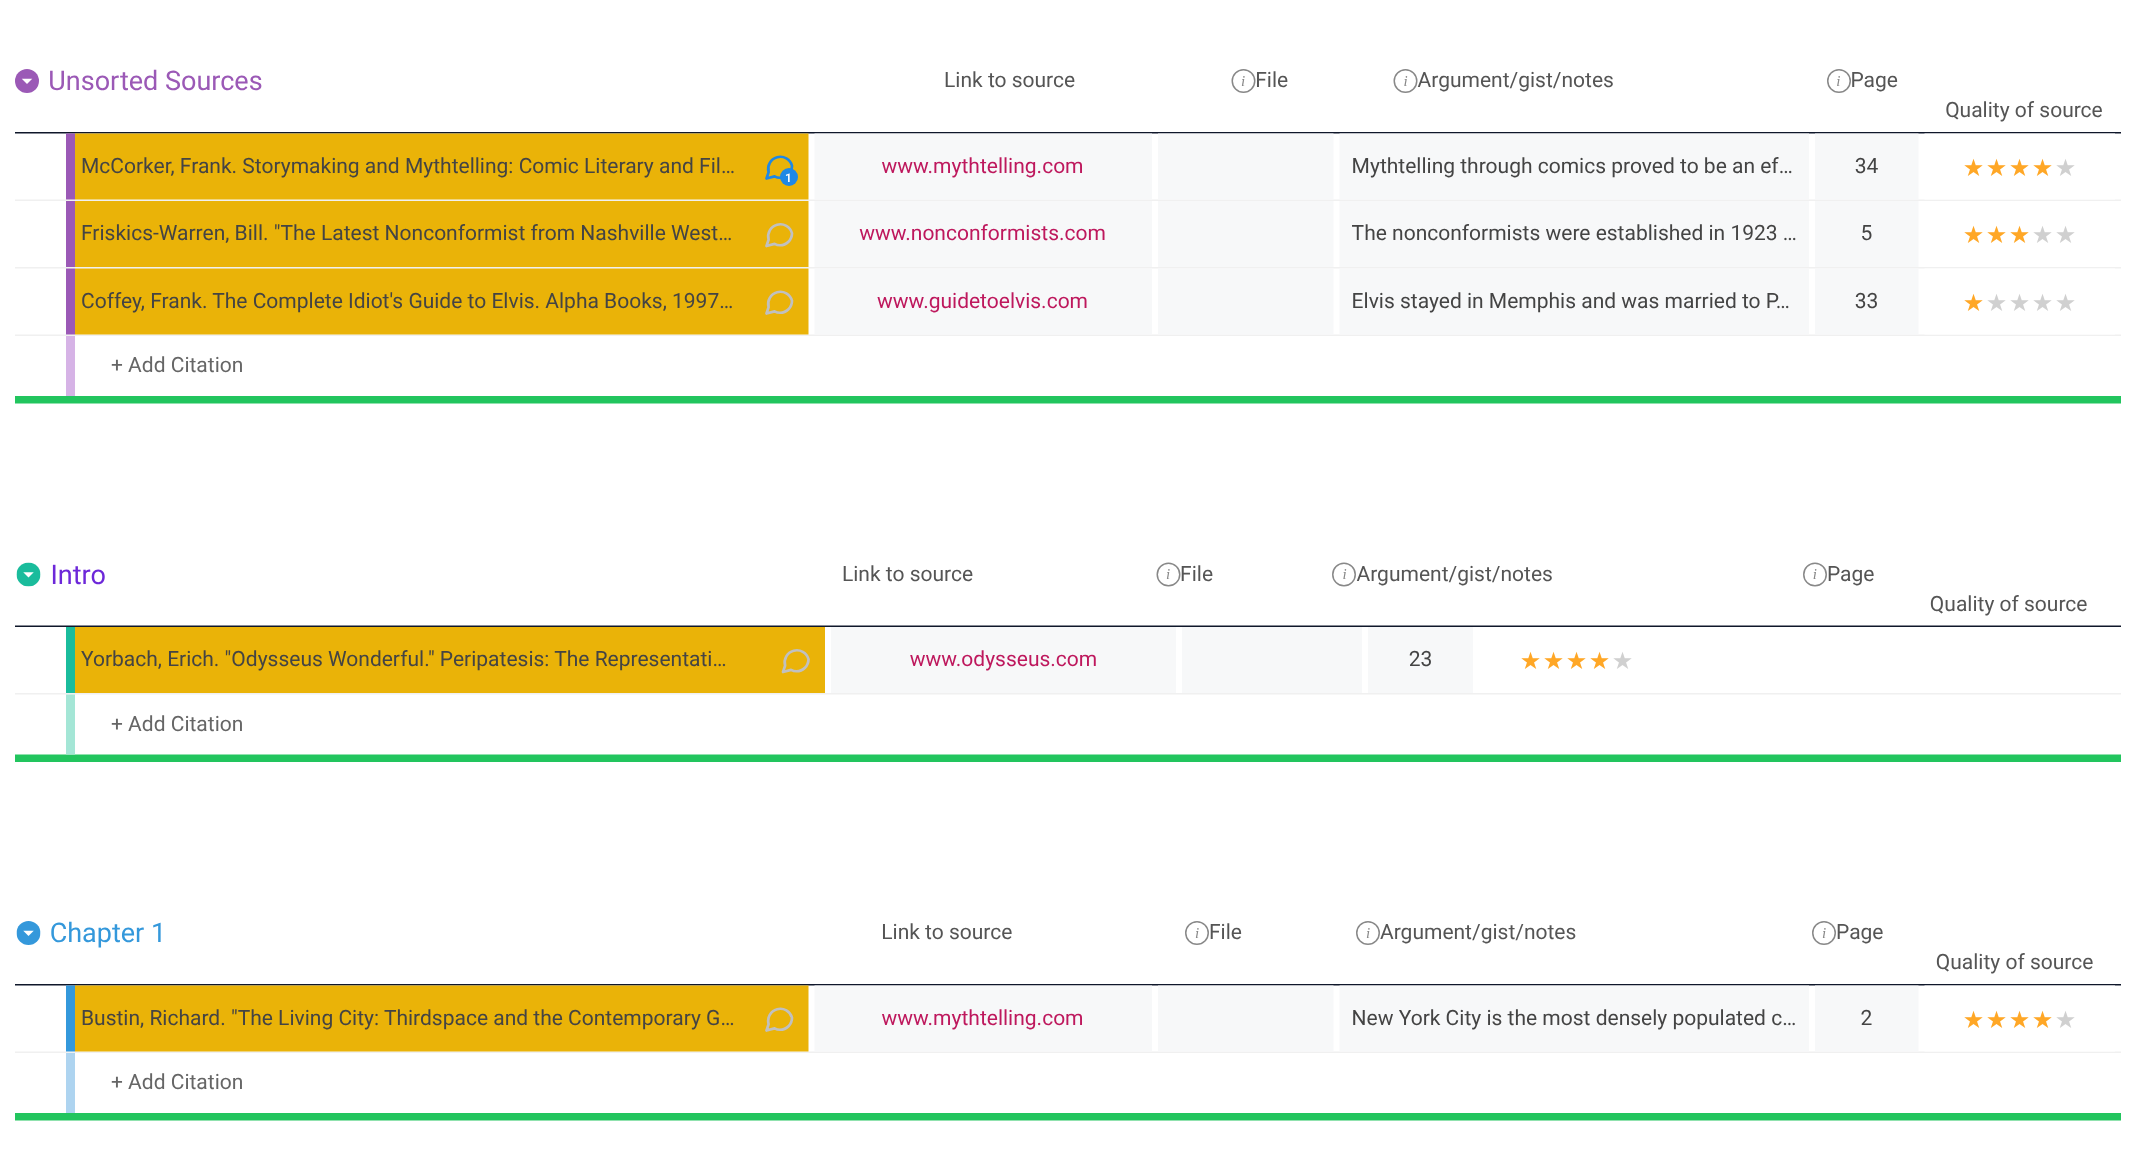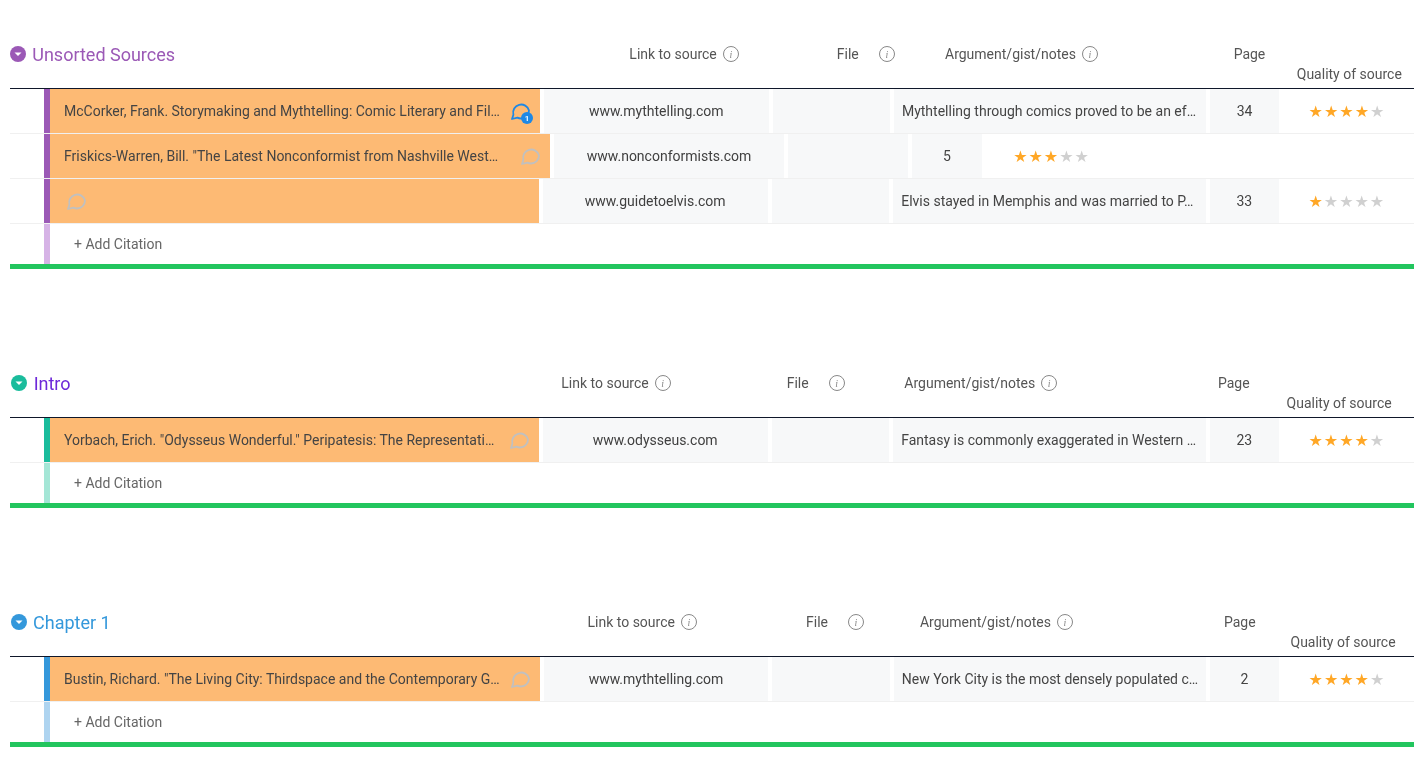--- a/index.html
+++ b/index.html
@@ -28,21 +28,21 @@
     font-size: 18px;
     font-weight: 400;
     flex-shrink: 0;
     margin-right: auto;
   }
   .hdr {
     color: #555;
     font-size: 14px;
     display: flex;
     align-items: center;
-    justify-content: flex-start;
+    justify-content: space-between;
     gap: 6px;
     white-space: nowrap;
   }
   .hdr-link { width: 230px; }
   .hdr-file { width: 120px; gap: 20px; }
   .hdr-arg  { width: 320px; }
   .hdr-page { width: 70px; }
   .hdr-quality { width: 130px; margin-top: 40px; }
   .info-icon {
     width: 16px; height: 16px;
@@ -70,23 +70,23 @@
     padding: 10px 8px;
     margin-right: 4px;
     background: #f7f8f9;
     overflow: hidden;
     white-space: nowrap;
     text-overflow: ellipsis;
     color: #444;
   }
   .cell.citation {
     width: 500px;
-    background: #fdba74;
+    background: #eab308;
     justify-content: space-between;
-    padding-left: 14px;
+    padding-left: 4px;
     overflow: visible;
   }
   .citation-text {
     overflow: hidden;
     white-space: nowrap;
     text-overflow: ellipsis;
     flex: 1;
     margin-right: 8px;
   }
   .comment-icon {
@@ -100,21 +100,21 @@
     position: absolute;
     bottom: -1px; right: -1px;
     width: 12px; height: 12px;
     background: #1e88e5;
     border-radius: 50%;
     color: #fff;
     font-size: 8px;
     display: flex; align-items: center; justify-content: center;
     font-weight: 600;
   }
-  .cell.link { width: 230px; justify-content: center; color: #404040; cursor: pointer; }
+  .cell.link { width: 230px; justify-content: center; color: #be185d; cursor: pointer; }
   .cell.file { width: 120px; }
   .cell.arg  { width: 320px; }
   .cell.page { width: 70px; justify-content: center; }
   .cell.quality { width: 130px; justify-content: center; background:#fff; }
   .stars { display: flex; gap: 1px; }
   .star { color: #d0d0d0; font-size: 16px; }
   .star.on { color: #ffa726; }
   .add-row {
     display: flex;
     align-items: stretch;
@@ -194,35 +194,37 @@
         <div class="cell citation">
           <span class="citation-text">Friskics-Warren, Bill. "The Latest Nonconformist from Nashville West…</span>
           <span class="comment-icon">
             <svg width="24" height="24" viewBox="0 0 24 24" fill="none">
               <path d="M21 11.5a8 8 0 0 1-8 8c-1.3 0-2.5-.3-3.6-.9L4 20l1.4-4.3A8 8 0 1 1 21 11.5Z" stroke="#c0c0c0" stroke-width="1.8" stroke-linecap="round" stroke-linejoin="round"></path>
             </svg>
           </span>
         </div>
         <div class="cell link">www.nonconformists.com</div>
         <div class="cell file"></div>
+        <div class="cell arg">The nonconformists were established in 1923 …</div>
         <div class="cell page">5</div>
         <div class="cell quality">
           <span class="stars">
             <span class="star on">★</span>
             <span class="star on">★</span>
             <span class="star on">★</span>
             <span class="star">★</span>
             <span class="star">★</span>
           </span>
         </div>
       </div>
       <div class="row">
         <div class="spacer-left"></div>
         <div class="row-bar" style="background:#9b59b6"></div>
         <div class="cell citation">
+          <span class="citation-text">Coffey, Frank. The Complete Idiot's Guide to Elvis. Alpha Books, 1997…</span>
           <span class="comment-icon">
             <svg width="24" height="24" viewBox="0 0 24 24" fill="none">
               <path d="M21 11.5a8 8 0 0 1-8 8c-1.3 0-2.5-.3-3.6-.9L4 20l1.4-4.3A8 8 0 1 1 21 11.5Z" stroke="#c0c0c0" stroke-width="1.8" stroke-linecap="round" stroke-linejoin="round"></path>
             </svg>
           </span>
         </div>
         <div class="cell link">www.guidetoelvis.com</div>
         <div class="cell file"></div>
         <div class="cell arg">Elvis stayed in Memphis and was married to P…</div>
         <div class="cell page">33</div>
@@ -278,21 +280,20 @@
         <div class="cell citation">
           <span class="citation-text">Yorbach, Erich. "Odysseus Wonderful." Peripatesis: The Representati…</span>
           <span class="comment-icon">
             <svg width="24" height="24" viewBox="0 0 24 24" fill="none">
               <path d="M21 11.5a8 8 0 0 1-8 8c-1.3 0-2.5-.3-3.6-.9L4 20l1.4-4.3A8 8 0 1 1 21 11.5Z" stroke="#c0c0c0" stroke-width="1.8" stroke-linecap="round" stroke-linejoin="round"></path>
             </svg>
           </span>
         </div>
         <div class="cell link">www.odysseus.com</div>
         <div class="cell file"></div>
-        <div class="cell arg">Fantasy is commonly exaggerated in Western …</div>
         <div class="cell page">23</div>
         <div class="cell quality">
           <span class="stars">
             <span class="star on">★</span>
             <span class="star on">★</span>
             <span class="star on">★</span>
             <span class="star on">★</span>
             <span class="star">★</span>
           </span>
         </div>

